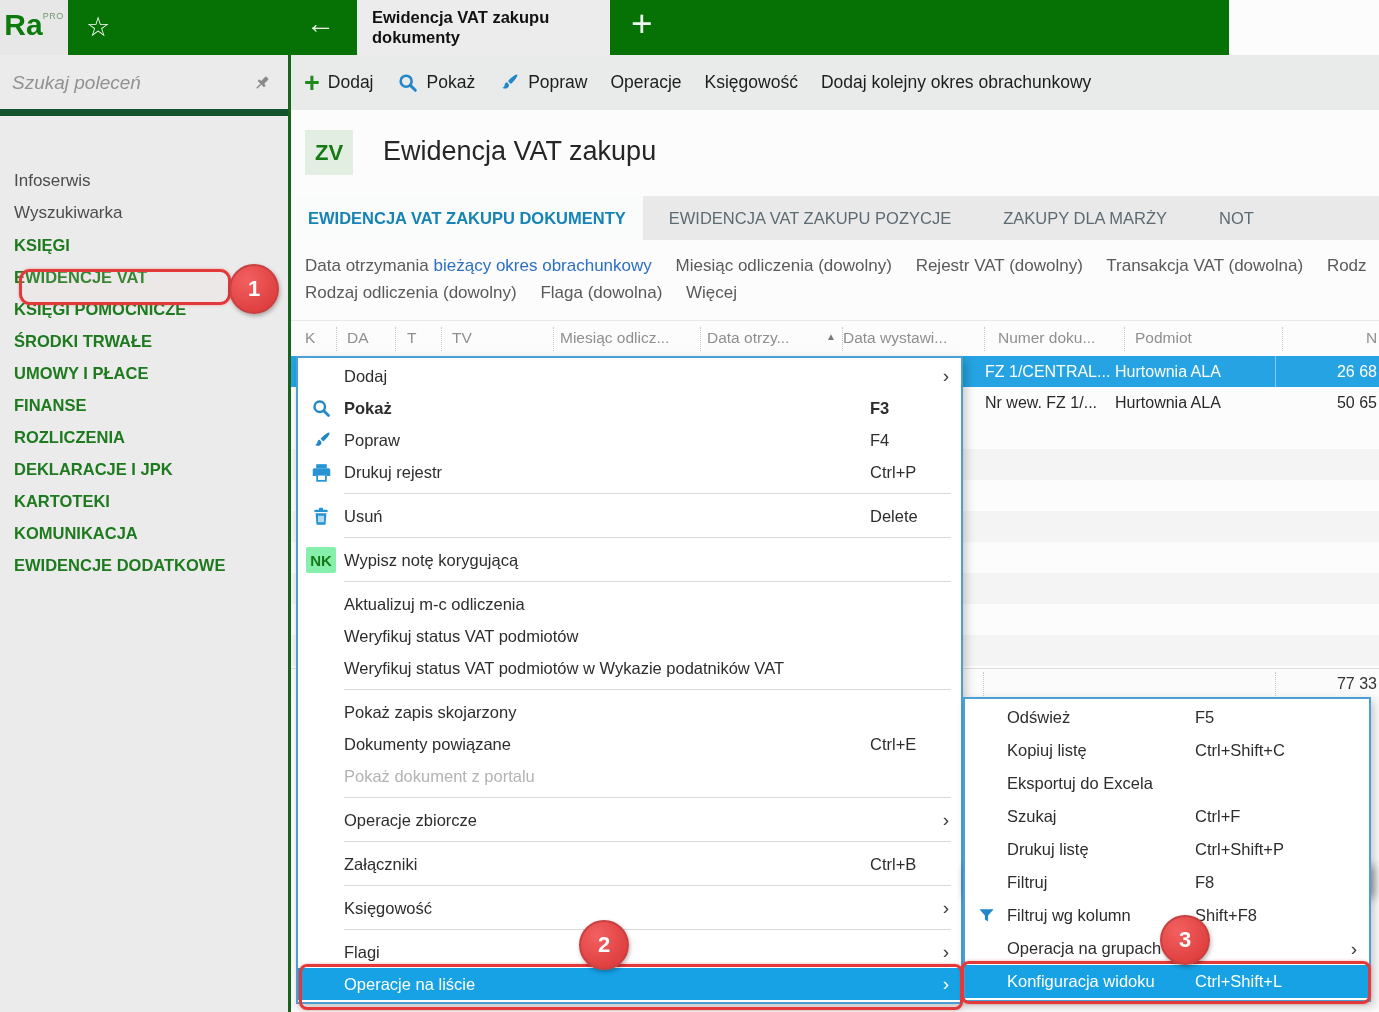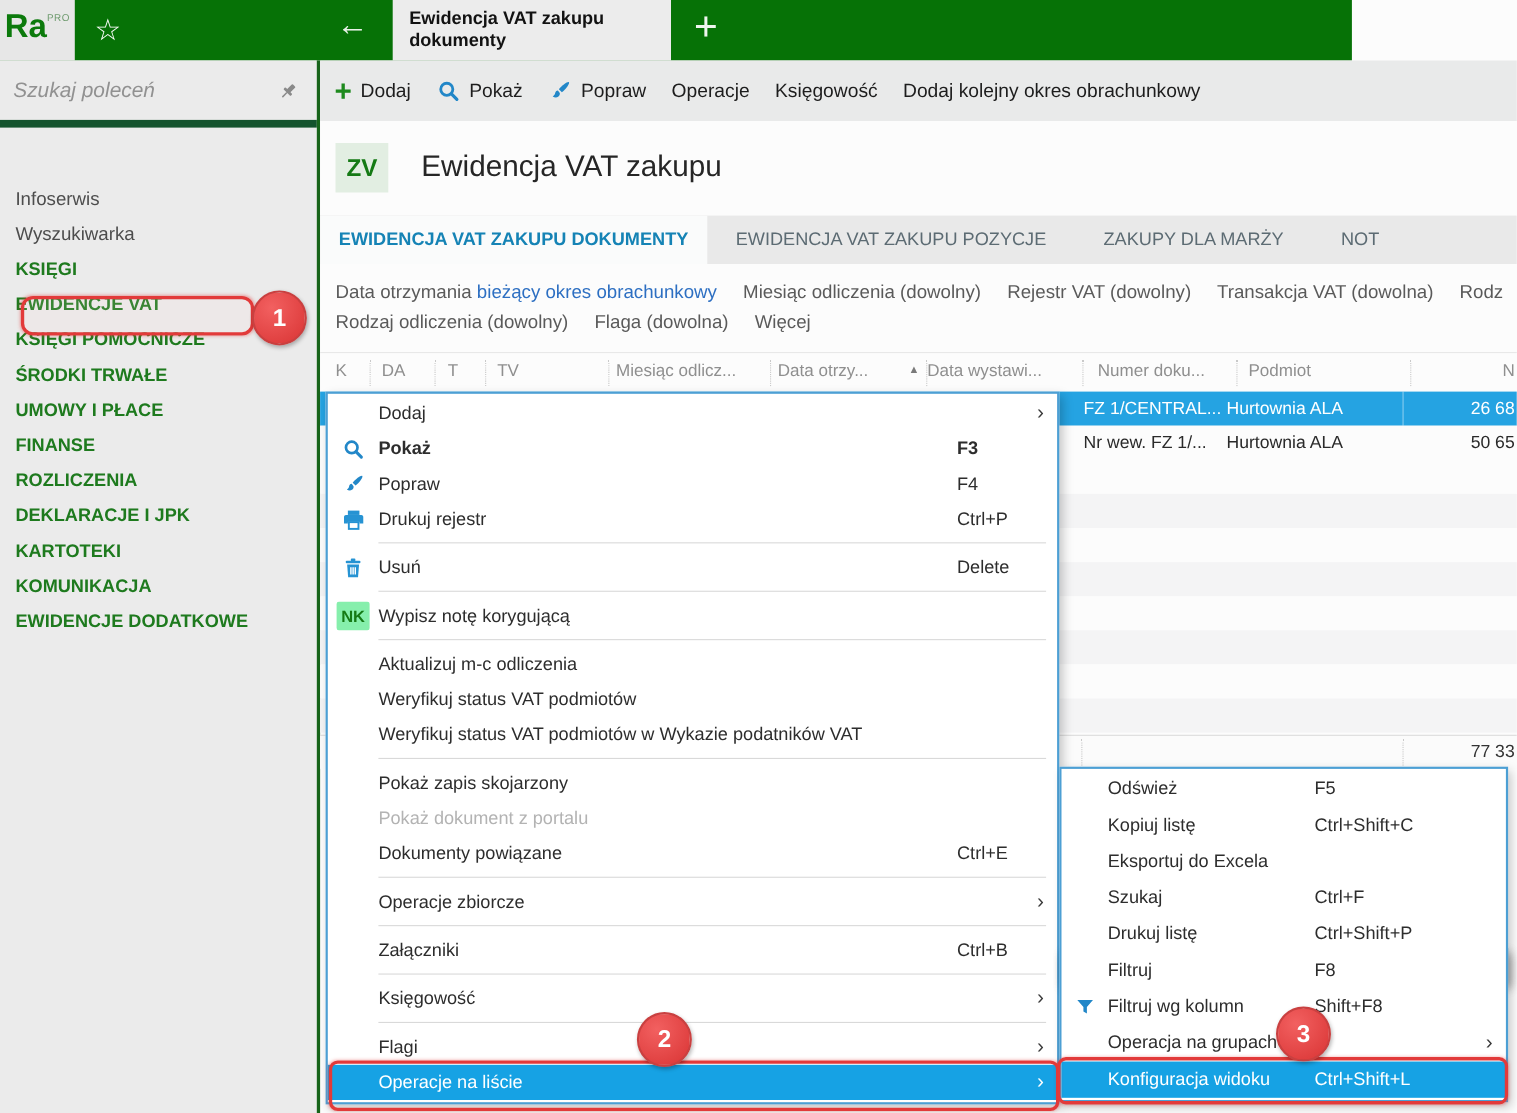--- a/index.html
+++ b/index.html
@@ -341,28 +341,28 @@
     </div>
     <div class="mi">
       <span class="gut"></span>
         <span class="lbl">Weryfikuj status VAT podmiotów w Wykazie podatników VAT</span>
     </div>
     <div class="sep"></div>
     <div class="mi">
       <span class="gut"></span>
         <span class="lbl">Pokaż zapis skojarzony</span>
     </div>
-    <div class="mi disabled">
-      <span class="gut"></span>
-        <span class="lbl">Pokaż dokument z portalu</span>
-    </div>
     <div class="mi">
       <span class="gut"></span>
         <span class="lbl">Dokumenty powiązane</span>
       <span class="sc">Ctrl+E</span>
+    </div>
+    <div class="mi disabled">
+      <span class="gut"></span>
+        <span class="lbl">Pokaż dokument z portalu</span>
     </div>
     <div class="sep"></div>
     <div class="mi">
       <span class="gut"></span>
         <span class="lbl">Operacje zbiorcze</span>
       <span class="arr">›</span>
     </div>
     <div class="sep"></div>
     <div class="mi">
       <span class="gut"></span>

